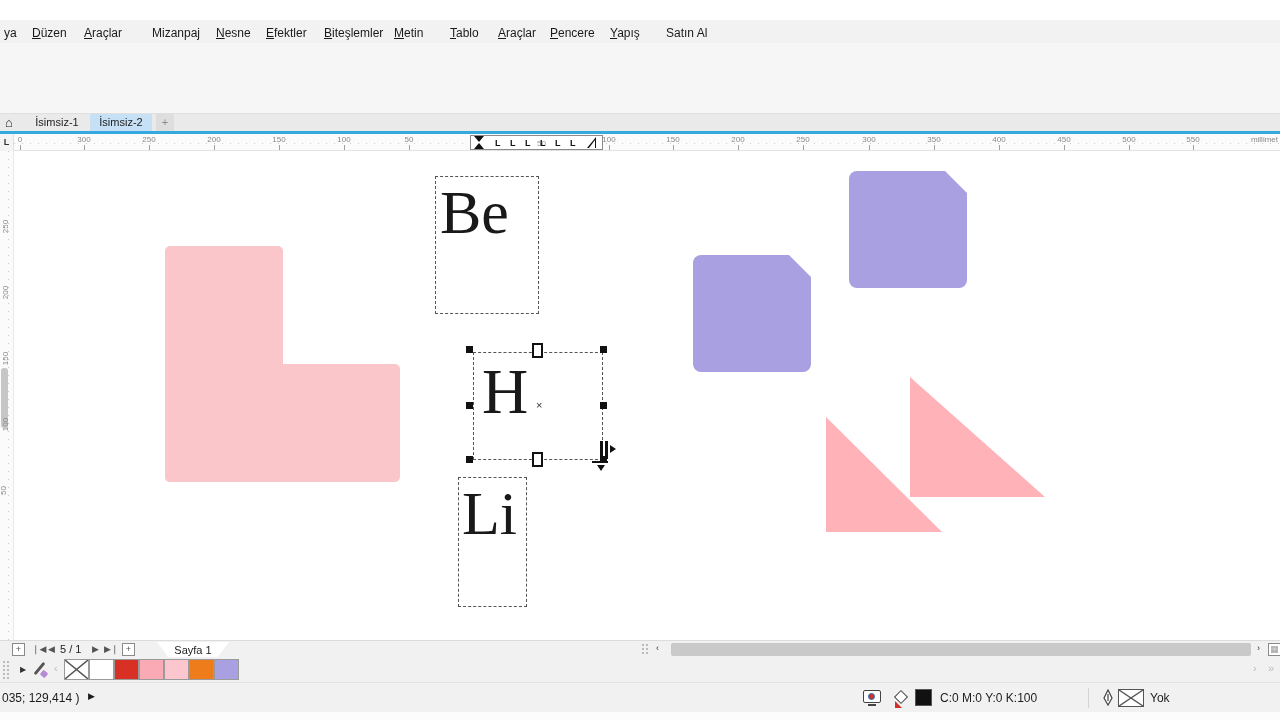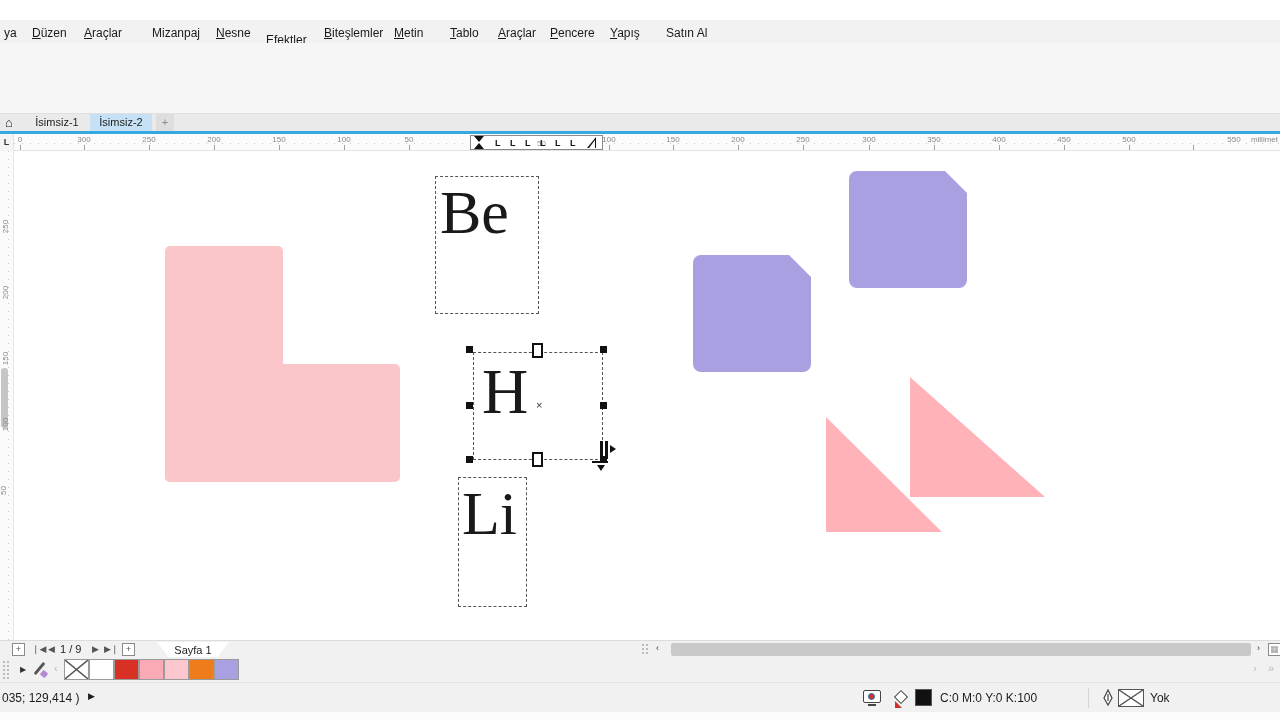--- a/index.html
+++ b/index.html
@@ -115,21 +115,21 @@
 
 <div id="app">
 
 
   <div id="menubar" class="abs">
       <span class="menu-item" style="left: 0px;">ya</span>
       <span class="menu-item accel" style="left: 28px;">Düzen</span>
       <span class="menu-item accel" style="left: 80px;">Araçlar</span>
       <span class="menu-item" style="left: 148px;">Mizanpaj</span>
       <span class="menu-item accel" style="left: 212px;">Nesne</span>
-      <span class="menu-item accel" style="left: 262px; margin-top: 7px;">Efektler</span>
+      <span class="menu-item accel" style="left: 262px;">Efektler</span>
       <span class="menu-item accel" style="left: 320px;">Biteşlemler</span>
       <span class="menu-item accel" style="left: 390px;">Metin</span>
       <span class="menu-item accel" style="left: 446px;">Tablo</span>
       <span class="menu-item accel" style="left: 494px;">Araçlar</span>
       <span class="menu-item accel" style="left: 546px;">Pencere</span>
       <span class="menu-item accel" style="left: 606px;">Yapış</span>
       <span class="menu-item" style="left: 662px;">Satın Al</span>
     </div>
 
   <div id="stdbar" class="abs">
@@ -283,21 +283,21 @@
       <span class="rlabel" style="left: 855px;">300</span>
       <span class="rtick" style="left: 855px;"></span>
       <span class="rlabel" style="left: 920px;">350</span>
       <span class="rtick" style="left: 920px;"></span>
       <span class="rlabel" style="left: 985px;">400</span>
       <span class="rtick" style="left: 985px;"></span>
       <span class="rlabel" style="left: 1050px;">450</span>
       <span class="rtick" style="left: 1050px;"></span>
       <span class="rlabel" style="left: 1115px;">500</span>
       <span class="rtick" style="left: 1115px;"></span>
-      <span class="rlabel" style="left: 1179px; margin-left: 41px;">550</span>
+      <span class="rlabel" style="left: 1179px;">550</span>
       <span class="rtick" style="left: 1179px;"></span>
     </div>
   <div id="vruler" class="abs">
     <div id="vthumb" class="abs"></div>
   <span class="vlabel" style="top: 71px;">250</span>
       <span class="vlabel" style="top: 137px;">200</span>
       <span class="vlabel" style="top: 203px;">150</span>
       <span class="vlabel" style="top: 269px;">100</span>
       <span class="vlabel" style="top: 335px;">50</span>
     </div>
@@ -354,21 +354,21 @@
 
     <div class="txtframe" style="left:444px;top:326px;width:69px;height:130px;">
       <span class="bigletter" style="position:absolute;left:3px;top:8px;font-size:62px;">Li</span>
     </div>
   </div>
 
   <div id="hscrollrow" class="abs">
     <span class="pgplus" style="left:12px;top:2px;">+</span>
     <span class="navg" style="left:32px;">❘◀</span>
     <span class="navg" style="left:48px;">◀</span>
-    <span class="navg" style="left:60px;top:2px;font-size:11px;color:#222;">1 / 9</span>
+    <span class="navg" style="left:60px;top:2px;font-size:11px;color:#222;">5 / 1</span>
     <span class="navg" style="left:92px;">▶</span>
     <span class="navg" style="left:104px;">▶❘</span>
     <span class="pgplus" style="left:122px;top:2px;">+</span>
     <div id="pagetab" class="abs">
       <span>Sayfa 1</span>
     </div>
     <span class="dots" style="left:641px;top:2px;height:13px;"></span>
     <span class="navg" style="left:656px;top:2px;color:#333;">‹</span>
     <div id="hscroll-track" class="abs"></div>
     <div id="hscroll-thumb" class="abs"></div>

